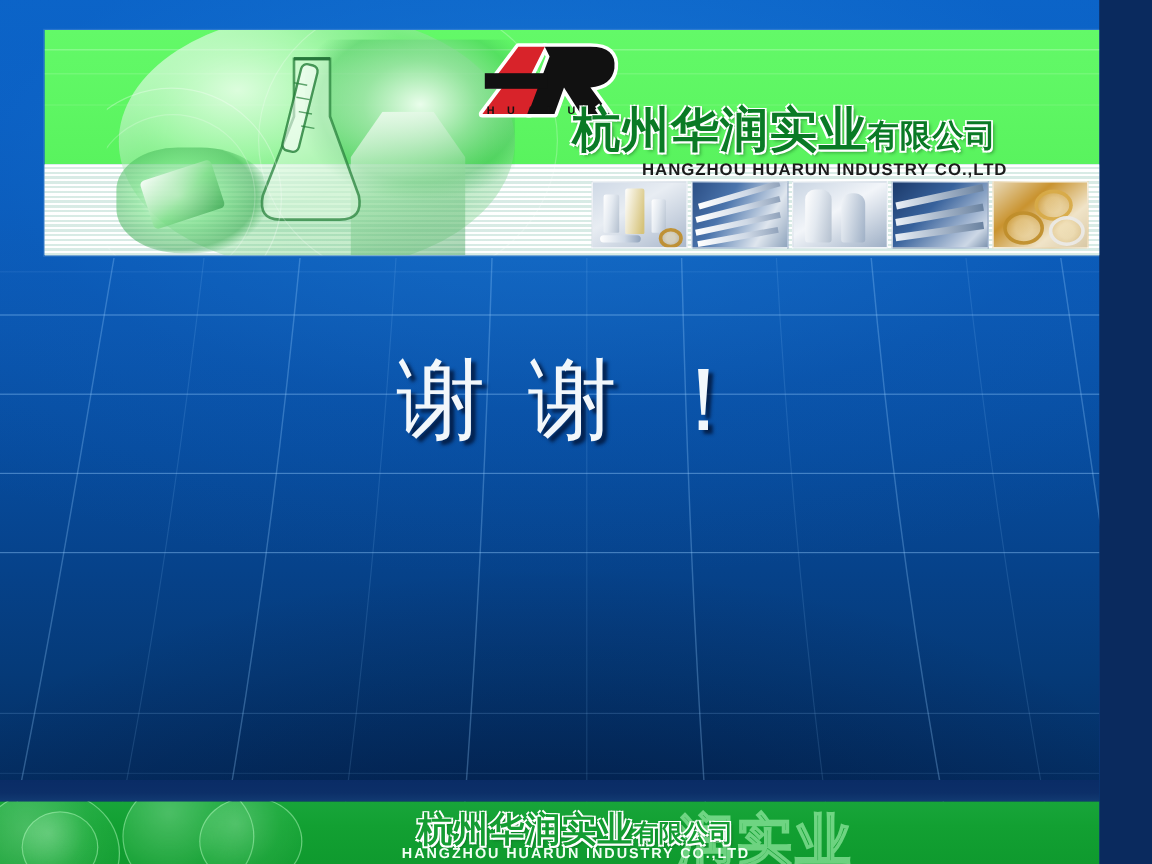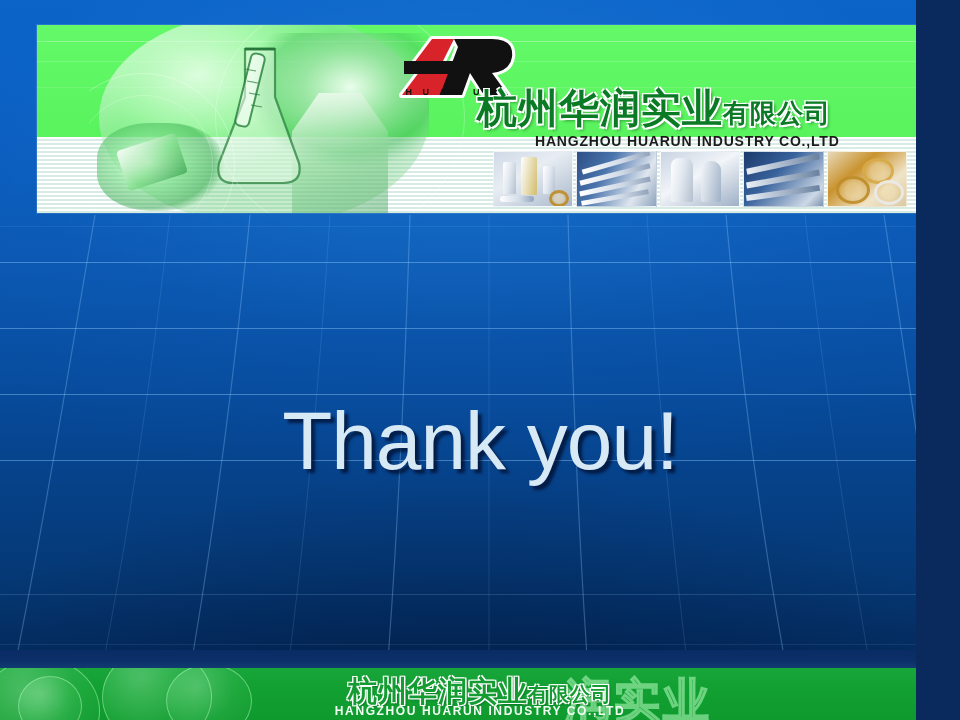--- a/index.html
+++ b/index.html
@@ -488,21 +488,21 @@
         <div class="tube" style="left:2px;  top:38px; width:74px; height:6px; transform:rotate(-8deg);  background:linear-gradient(90deg,#e9eff6,#6a82a0);"></div>
       </div>
       <div class="prod-cell pc5">
         <div class="ring" style="left:8px;  top:24px; width:28px; height:22px;"></div>
         <div class="ring" style="left:34px; top:6px;  width:26px; height:20px; border-color:rgba(215,170,70,0.9);"></div>
         <div class="ring" style="left:46px; top:28px; width:24px; height:19px; border-color:rgba(235,235,235,0.9);"></div>
       </div>
     </div>
   </div>
 
-  <div class="en-thanks">Thank you!</div>
+  <div class="cn-thanks">谢 谢 ！</div>
 
   <div id="footer-navy"></div>
 
   <div id="footer">
     <div class="footer-bubbles">
       <div class="fb" style="left:10px;  top:16px; width:118px; height:104px;"></div>
       <div class="fb" style="left:48px;  top:34px; width:62px;  height:58px;"></div>
       <div class="fb" style="left:132px; top:6px;  width:108px; height:96px;"></div>
       <div class="fb" style="left:196px; top:22px; width:84px;  height:72px;"></div>
     </div>

